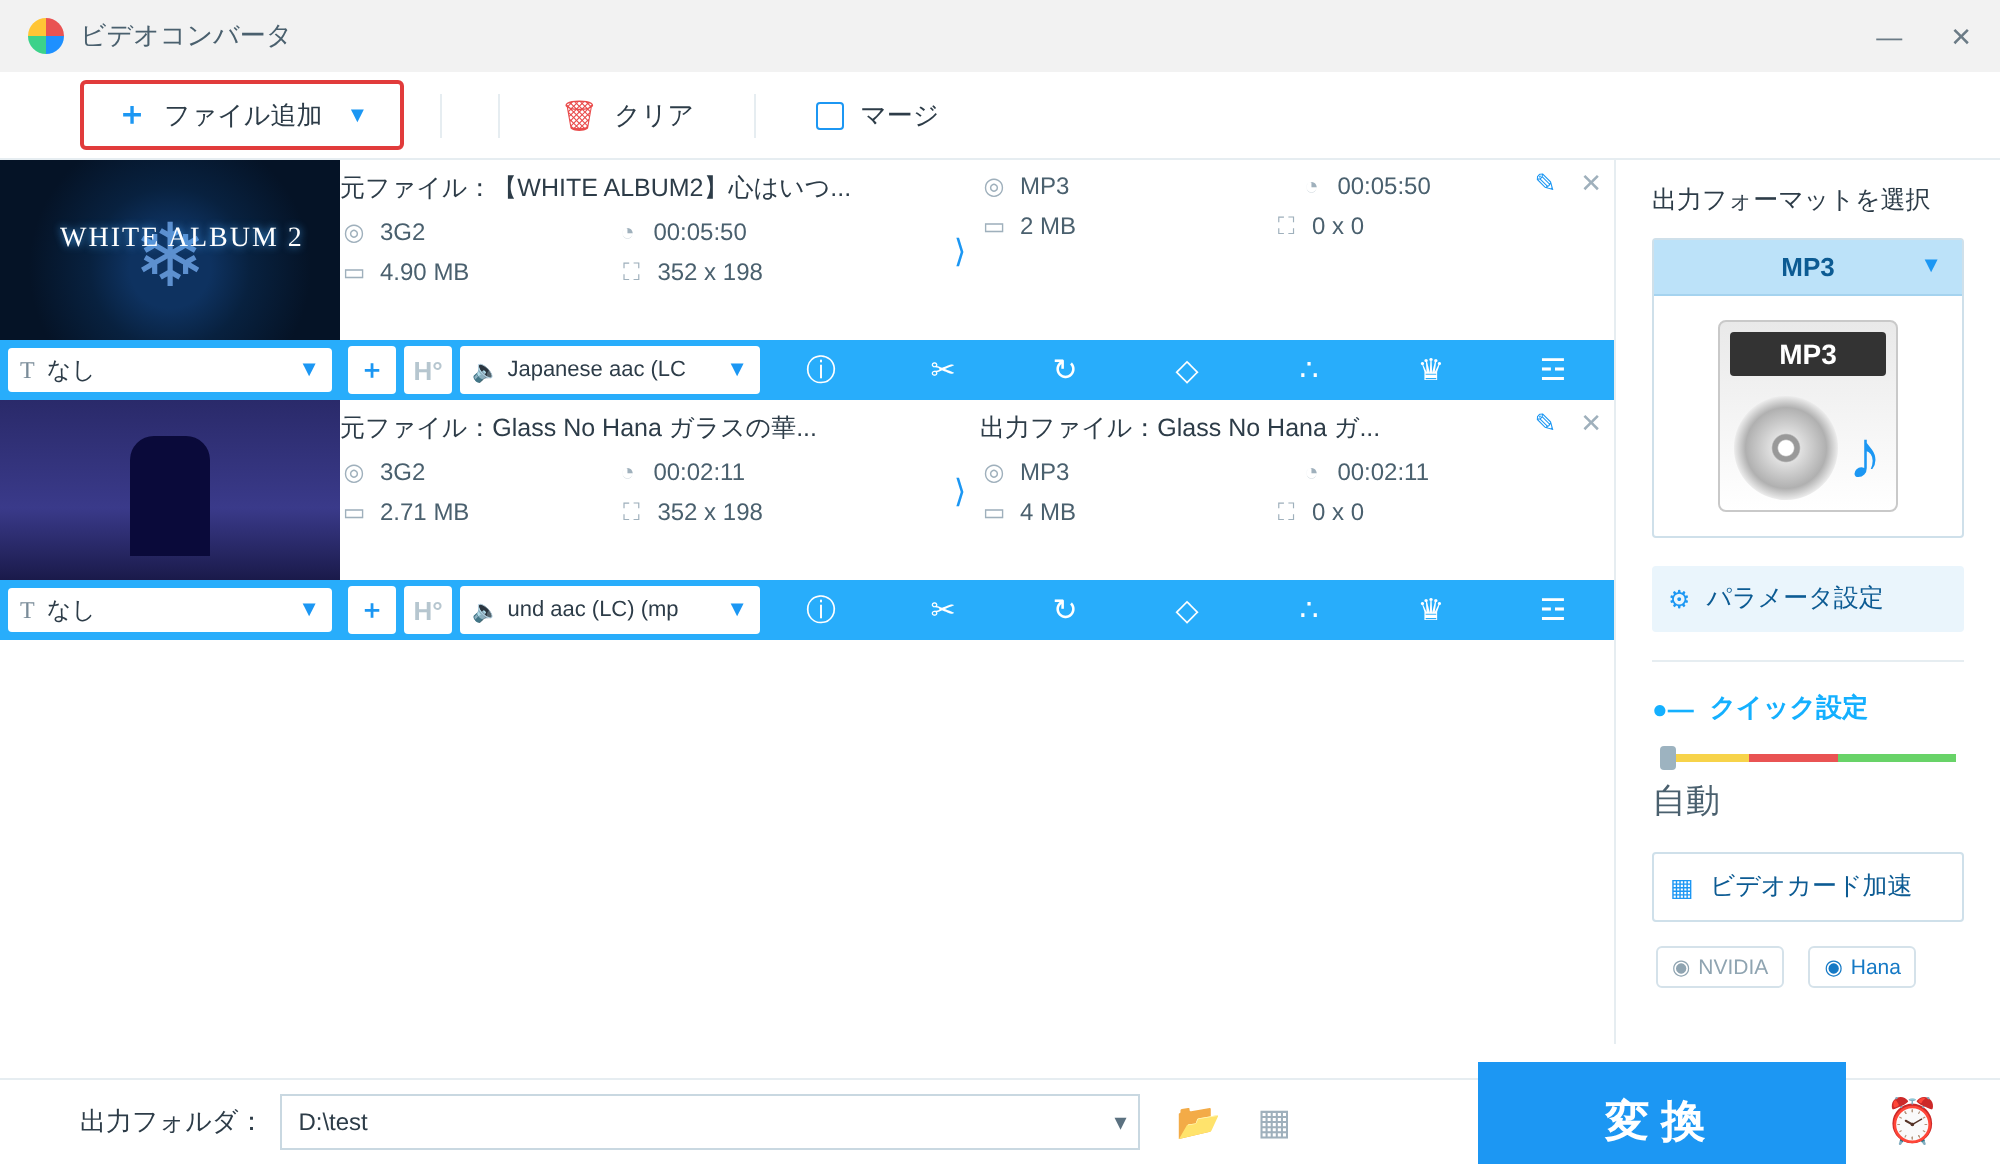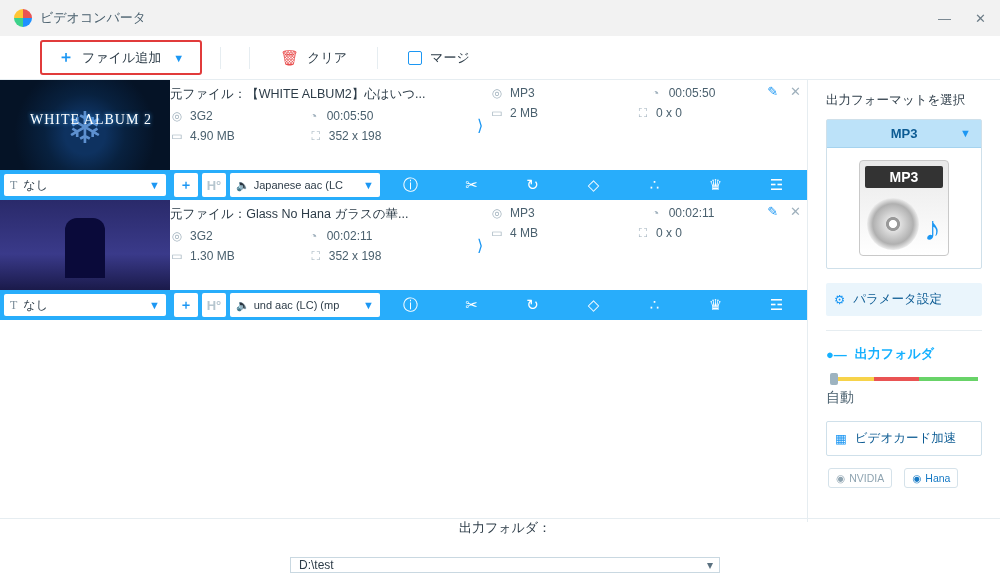--- a/index.html
+++ b/index.html
@@ -72,27 +72,27 @@
 .mp3ico .disc { position:absolute; bottom:6px; left:8px; width:52px; height:52px; border-radius:50%; background:radial-gradient(circle at 50% 50%,#fff 0 10%,#999 12% 18%, #e0e0e0 20%,#b0b0b0 55%,#eaeaea 70%); }
 .mp3ico .note { position:absolute; bottom:8px; right:8px; color:#1c97f3; font-size:34px; }
 .side-btn { display:flex; align-items:center; gap:8px; font-size:12.5px; padding:8px 8px; border-radius:2px; }
 .side-btn.bg { background:#eaf5fc; color:#0c5b93; margin-top:14px; }
 .side-btn.bd { border:1px solid #cfe0ea; color:#0c5b93; margin-top:14px; }
 .side-btn .sic { color:#1c97f3; }
 .side hr { border:none; border-top:1px solid #e6edf1; margin:14px 0; }
 .quick-h { color:#14b0ff; font-size:13px; display:flex; align-items:center; gap:8px; font-weight:bold; }
 .slider { margin:14px 4px 4px; height:4px; background:linear-gradient(90deg,#f7d34a 0 30%,#e95353 30% 60%,#68d368 60% 100%); position:relative; }
 .slider .knob { position:absolute; left:0; top:-4px; width:8px; height:12px; background:#9db3c0; border-radius:2px; }
-.slider-lbl { font-size:14px; color:#4a606e; margin:4px 0 0; }
+.slider-lbl { font-size:17px; color:#4a606e; margin:4px 0 0; }
 .gpu-row { display:flex; gap:12px; margin:12px 2px 0; align-items:center; }
 .gpu-chip { border:1px solid #d5e2ea; border-radius:3px; padding:3px 7px; font-size:10.5px; color:#8fa4b1; display:flex; align-items:center; gap:4px; }
 .gpu-chip.on { color:#1579c5; }
 
 
-.footer { position:absolute; bottom:0; left:0; right:0; height:64px; border-top:1px solid #e6edf1; display:flex; align-items:center; padding:0 30px 0 40px; gap:20px;flex-direction:column; }
+.footer { position:absolute; bottom:0; left:0; right:0; height:43px; border-top:1px solid #e6edf1; display:flex; align-items:center; padding:0 30px 0 40px; gap:8px; }
 .footer .lbl { font-size:13px; color:#2d3c48; }
 .footer select, .path-box { height:28px; border:1px solid #c9d8e1; font-size:12px; padding:0 8px; width:430px; background:#fff; color:#2d3c48; font-family:monospace; display:flex; align-items:center; position:relative; }
 .path-box .dd { position:absolute; right:6px; color:#5b7180; }
 .f-ico { color:#1c97f3; font-size:18px; cursor:pointer; margin-left:10px; }
 .f-ico.dim { color:#9fb0bc; }
 .convert-btn { margin-left:auto; background:#1c97f3; color:#fff; font-size:22px; font-weight:bold; letter-spacing:6px; display:flex; align-items:center; justify-content:center; height:60px; width:184px; cursor:pointer; margin-right:-6px; }
 .clock-ico { color:#1c97f3; font-size:22px; margin-left:18px; cursor:pointer; }
 </style>
 </head>
 <body>
@@ -233,30 +233,31 @@
                   <span>3G2</span>
                 </div>
               <div class="meta" style="margin-left:76px">
                   <span class="mic">◔</span>
                   <span>00:02:11</span>
                 </div>
             </div>
             <div class="meta-row">
               <div class="meta">
                   <span class="mic">▭</span>
-                  <span>1.30 MB</span>
+                  <span>2.71 MB</span>
                 </div>
               <div class="meta" style="margin-left:56px">
                   <span class="mic">⛶</span>
                   <span>352 x 198</span>
                 </div>
             </div>
           </div>
           <div class="arrow-divider">⟩</div>
           <div class="info-col">
+            <div class="info-title"><span>出力ファイル：</span><span>Glass No Hana ガ...</span></div>
             <div class="meta-row">
               <div class="meta">
                   <span class="mic">◎</span>
                   <span>MP3</span>
                 </div>
               <div class="meta" style="margin-left:96px">
                   <span class="mic">◔</span>
                   <span>00:02:11</span>
                 </div>
             </div>
@@ -326,21 +327,21 @@
         </div>
       </div>
     </div>
     <div class="side-btn bg">
       <span class="sic">⚙</span>
       <span>パラメータ設定</span>
     </div>
     <hr>
     <div class="quick-h">
       <span>●—</span>
-      <span>出力フォルダ</span>
+      <span>クイック設定</span>
     </div>
     <div class="slider">
         <div class="knob"></div>
       </div>
     <div class="slider-lbl">自動</div>
     <div class="side-btn bd">
       <span class="sic">▦</span>
       <span>ビデオカード加速</span>
     </div>
     <div class="gpu-row">

